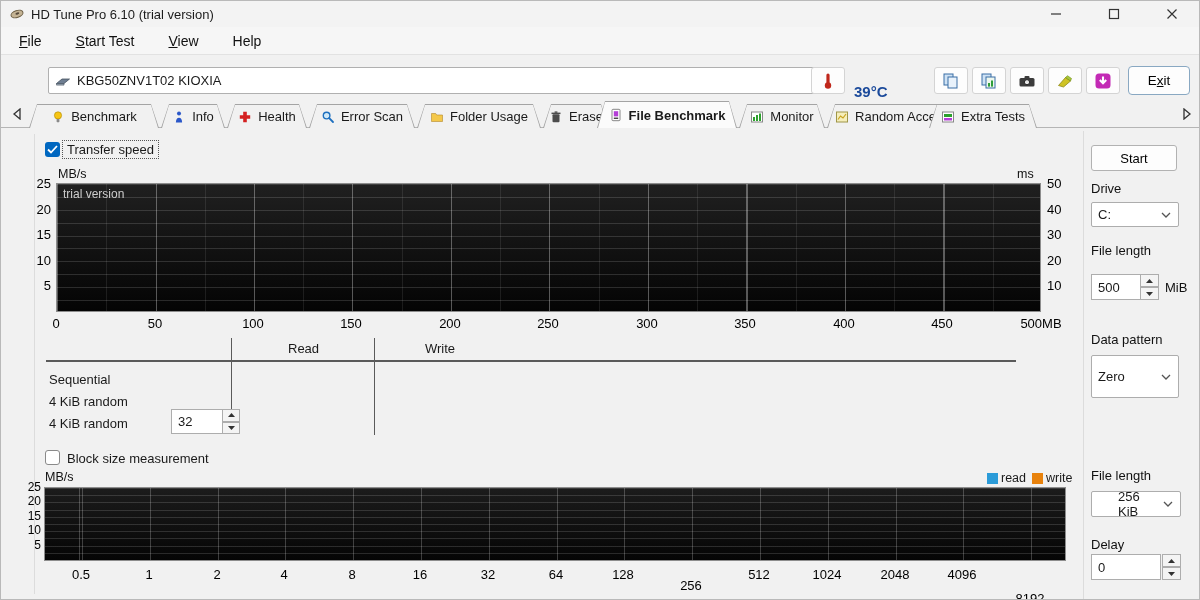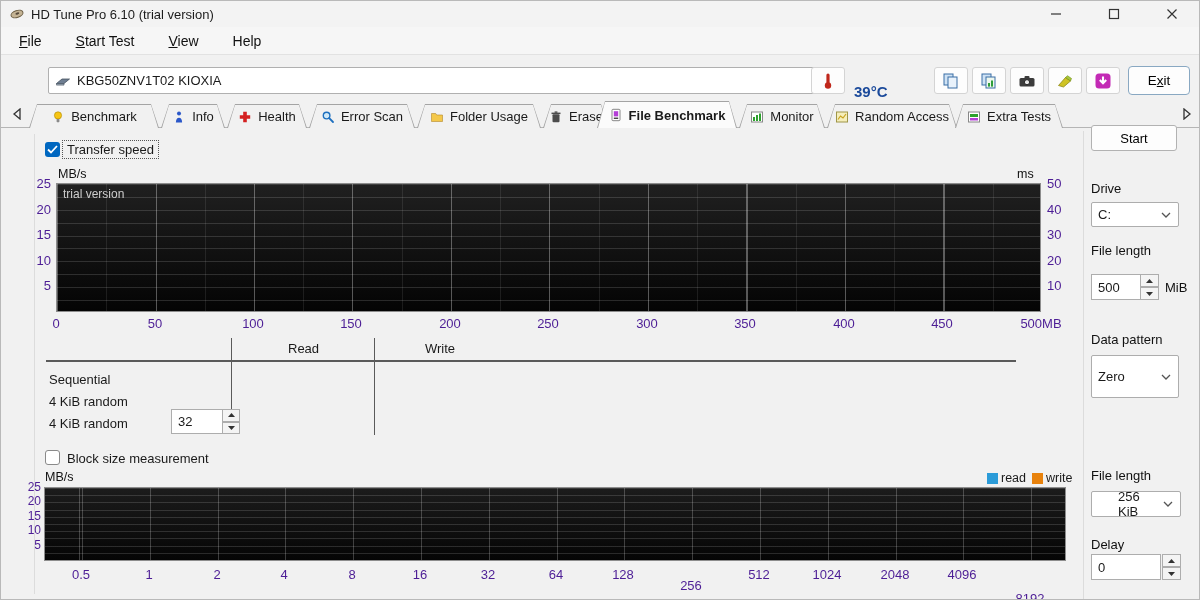--- a/index.html
+++ b/index.html
@@ -51,21 +51,21 @@
   }
   .plot2 {
     background-color:#0a0a0a;
     border:1px solid #8d8d8d;
     background-image:
       repeating-linear-gradient(to right, rgba(255,255,255,0.22) 0 1px, transparent 1px 67.8px),
       repeating-linear-gradient(to bottom, rgba(255,255,255,0.14) 0 1px, transparent 1px 7.2px),
       linear-gradient(#1c1c1c, #050505);
     background-position: 37px 0, 0 0, 0 0;
   }
-  .tick { font-size:13px; color:#4c1d95; }
+  .tick { font-size:13px; color:#000000; }
   .tick.right-al { text-align:right; }
   .tick.center-al { text-align:center; }
   .tick.small { font-size:12px; }
   .unit-label { font-size:12.5px; color:#111; }
   .trial { font-size:12px; color:#cccccc; }
   
   .tline { background:#5a5a5a; }
   .tbl-label { font-size:13px; }
   
   .spin-box { background:#fff; border:1px solid #adadad; font-size:13px; display:flex; align-items:center; padding-left:6px; }
@@ -300,21 +300,21 @@
     <div class="tab-inner">
         <span class="ticon">
           <svg width="14" height="14" viewBox="0 0 14 14">
             <rect x="1.5" y="2" width="11" height="10" fill="#f5eebb" stroke="#9f9648"></rect>
             <polyline points="3,9.5 5.5,6 8,8 11,4" stroke="#c9a31e" stroke-width="1.2" fill="none"></polyline>
           </svg>
         </span>
         <span>Random Access</span>
       </div>
   </div>
-  <div class="tab" style="left:954px; top:103px; width:108px; height:24px;text-align:right;">
+  <div class="tab" style="left:928px; top:103px; width:108px; height:24px;text-align:right;">
     <div class="tab-inner">
         <span class="ticon">
           <svg width="14" height="14" viewBox="0 0 14 14">
             <rect x="1.5" y="2" width="11" height="10" fill="#fff" stroke="#888"></rect>
             <rect x="3" y="4" width="8" height="3" fill="#2da12d"></rect>
             <rect x="3" y="8" width="8" height="2.5" fill="#b43fd6"></rect>
           </svg>
         </span>
         <span>Extra Tests</span>
       </div>
@@ -416,21 +416,21 @@
   <div class="abs tick center-al" style="left:457px; top:566px; width:60px;">32</div>
   <div class="abs tick center-al" style="left:525px; top:566px; width:60px;">64</div>
   <div class="abs tick center-al" style="left:592px; top:566px; width:60px;">128</div>
   <div class="abs tick center-al" style="left:660px; top:566px; width:60px;margin-top:11px;">256</div>
   <div class="abs tick center-al" style="left:728px; top:566px; width:60px;">512</div>
   <div class="abs tick center-al" style="left:796px; top:566px; width:60px;">1024</div>
   <div class="abs tick center-al" style="left:864px; top:566px; width:60px;">2048</div>
   <div class="abs tick center-al" style="left:931px; top:566px; width:60px;">4096</div>
   <div class="abs tick center-al" style="left:999px; top:566px; width:60px;margin-top:24px;">8192</div>
 
-  <button class="abs start-btn" style="left:1090px; top:124px; width:86px; height:26px;">Start</button>
+  <button class="abs start-btn" style="left:1090px; top:144px; width:86px; height:26px;">Start</button>
 
   <div class="abs panel-label" style="left:1090px; top:180px;">Drive</div>
   <div class="abs sel" style="left:1090px; top:201px; width:88px; height:25px;">
     <span>C:</span>
     <span class="chev ticon">
         <svg width="10" height="6" viewBox="0 0 10 6">
           <path d="M1 1l4 4 4-4" stroke="#555" stroke-width="1.3" fill="none"></path>
         </svg>
       </span>
   </div>

